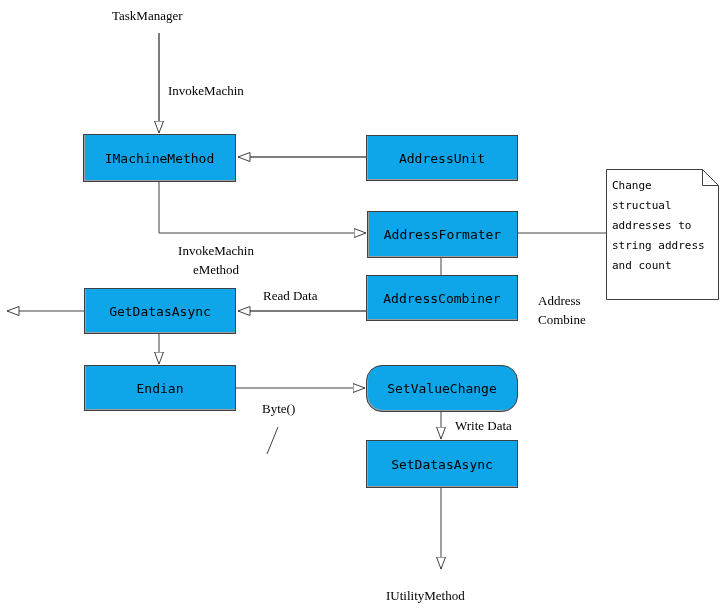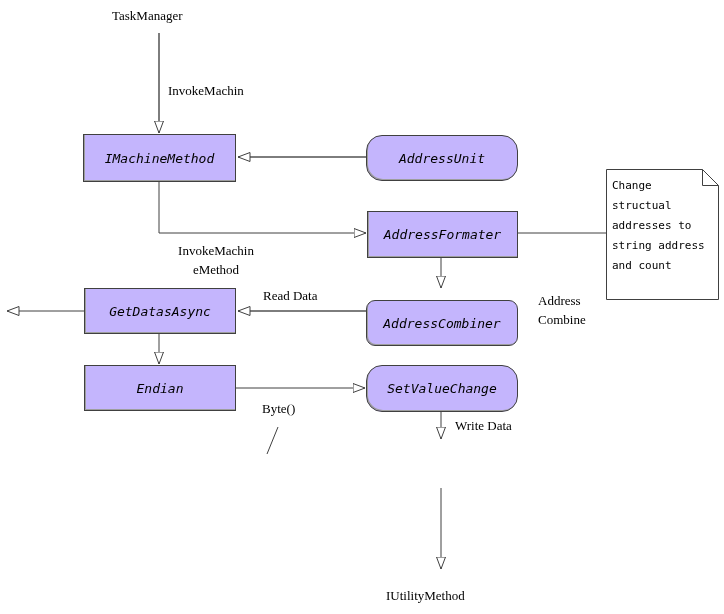--- a/index.html
+++ b/index.html
@@ -1,25 +1,25 @@
 <!DOCTYPE html>
 <html><head>
 <meta charset="utf-8">
 <style>
   html,body{margin:0;padding:0;background:#ffffff;}
   #canvas{position:relative;width:724px;height:614px;background:#ffffff;overflow:hidden;
           font-family:"DejaVu Sans Mono","Liberation Mono",monospace;color:#000;}
   #wires{position:absolute;left:0;top:0;width:724px;height:614px;}
   .edge-dark{stroke:#404040;stroke-width:1;fill:none;}
   .edge-gray{stroke:#7d7d7d;stroke-width:2;fill:none;}
-  .node{position:absolute;box-sizing:border-box;background:#c4b5fd;
+  .node{position:absolute;box-sizing:border-box;background:#0ea5e9;
         border:1px solid #404040;
         box-shadow:inset 1px -1px 0 #9e9e9e;
         display:flex;align-items:center;justify-content:center;
-        font-size:13px;font-style:italic;}
+        font-size:13px;}
   .flabel{position:absolute;font-size:13px;line-height:19px;white-space:pre-line;font-family:Liberation Serif, serif;}
   .note{position:absolute;}
   .note svg{position:absolute;left:0;top:0;}
   .note .note-text{position:absolute;font-size:11px;line-height:20px;}
   #note-change .note-text{left:6px;top:7px;width:100px;}
   #note-translate .note-text{left:6px;top:8px;width:111px;text-align:center;}
   .t-center{text-align:center;}
 </style>
 </head>
 <body>
@@ -42,37 +42,40 @@
     <polyline class="edge-dark" points="159,334 159,364" marker-end="url(#ah)"></polyline>
     <polyline class="edge-dark" points="235,388 365,388" marker-end="url(#ah)"></polyline>
     <polyline class="edge-dark" points="441,412 441,439" marker-end="url(#ah)"></polyline>
     <polyline class="edge-dark" points="441,488 441,569" marker-end="url(#ah)"></polyline>
     <polyline class="edge-dark" points="278,427 267,454"></polyline>
   </svg>
 
   <div class="node" style="left:83px;top:134px;width:153px;height:48px;">
     <span>IMachineMethod</span>
   </div>
-  <div class="node" style="left:366px;top:135px;width:152px;height:46px;border-radius:16px;">
+  <div class="node" style="left:366px;top:135px;width:152px;height:46px;">
     <span>AddressUnit</span>
   </div>
   <div class="node" style="left:367px;top:211px;width:151px;height:47px;">
     <span>AddressFormater</span>
   </div>
-  <div class="node" style="left:366px;top:300px;width:152px;height:46px;border-radius:9px;">
+  <div class="node" style="left:366px;top:275px;width:152px;height:46px;">
     <span>AddressCombiner</span>
   </div>
   <div class="node" style="left:84px;top:288px;width:152px;height:46px;">
     <span>GetDatasAsync</span>
   </div>
   <div class="node" style="left:84px;top:365px;width:152px;height:46px;">
     <span>Endian</span>
   </div>
   <div class="node" style="left:366px;top:365px;width:152px;height:47px;border-radius:16px;">
     <span>SetValueChange</span>
+  </div>
+  <div class="node" style="left:366px;top:440px;width:152px;height:48px;">
+    <span>SetDatasAsync</span>
   </div>
 
   <div class="note" id="note-change" style="left:606px;top:169px;width:113px;height:131px;">
     <svg width="113" height="131" viewBox="0 0 113 131">
       <polygon points="0.5,0.5 96.5,0.5 112.5,16.5 112.5,130.5 0.5,130.5" fill="#ffffff" stroke="#404040" stroke-width="1"></polygon>
       <polyline points="96.5,0.5 96.5,16.5 112.5,16.5" fill="none" stroke="#404040" stroke-width="1"></polyline>
     </svg>
     <div class="note-text">Change structual addresses to string address and count</div>
   </div>
 

